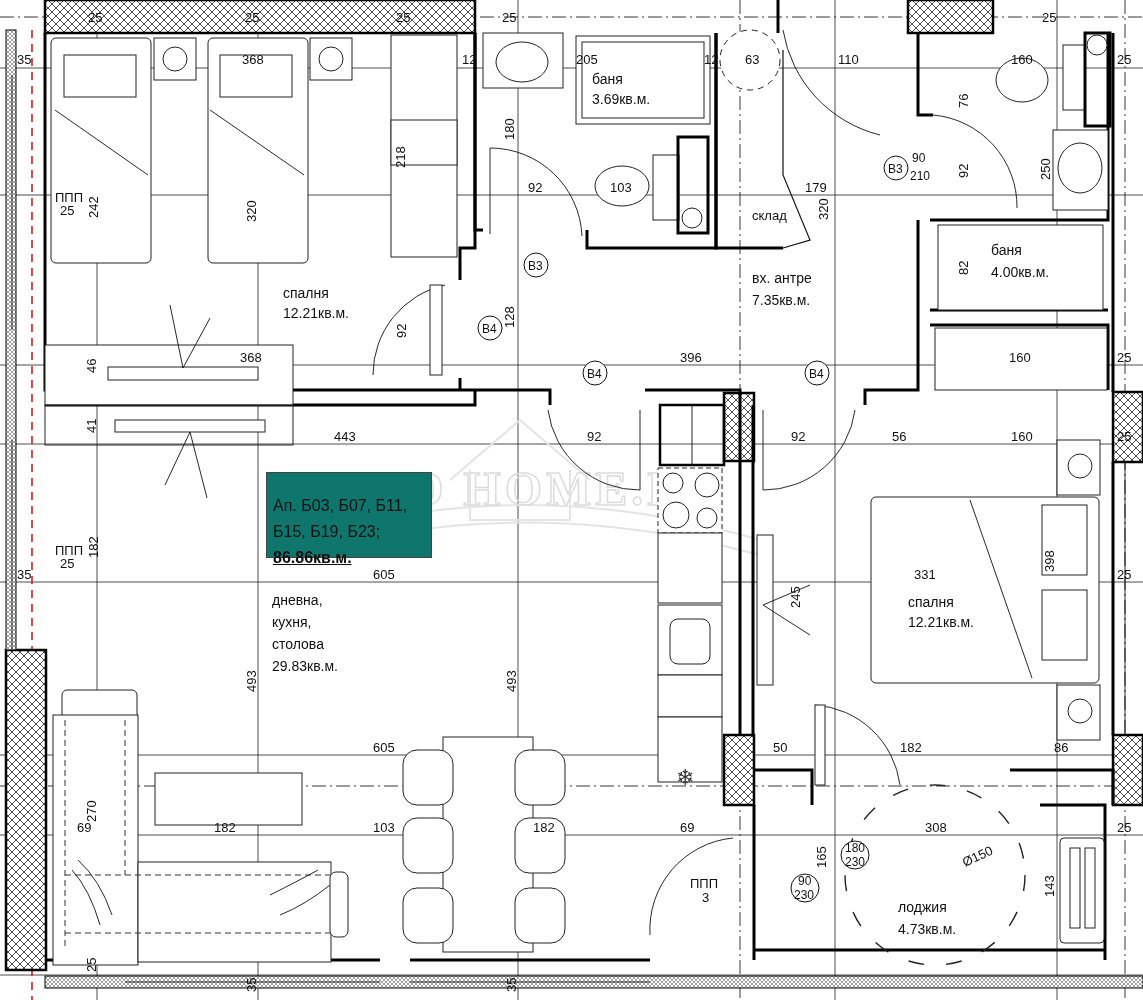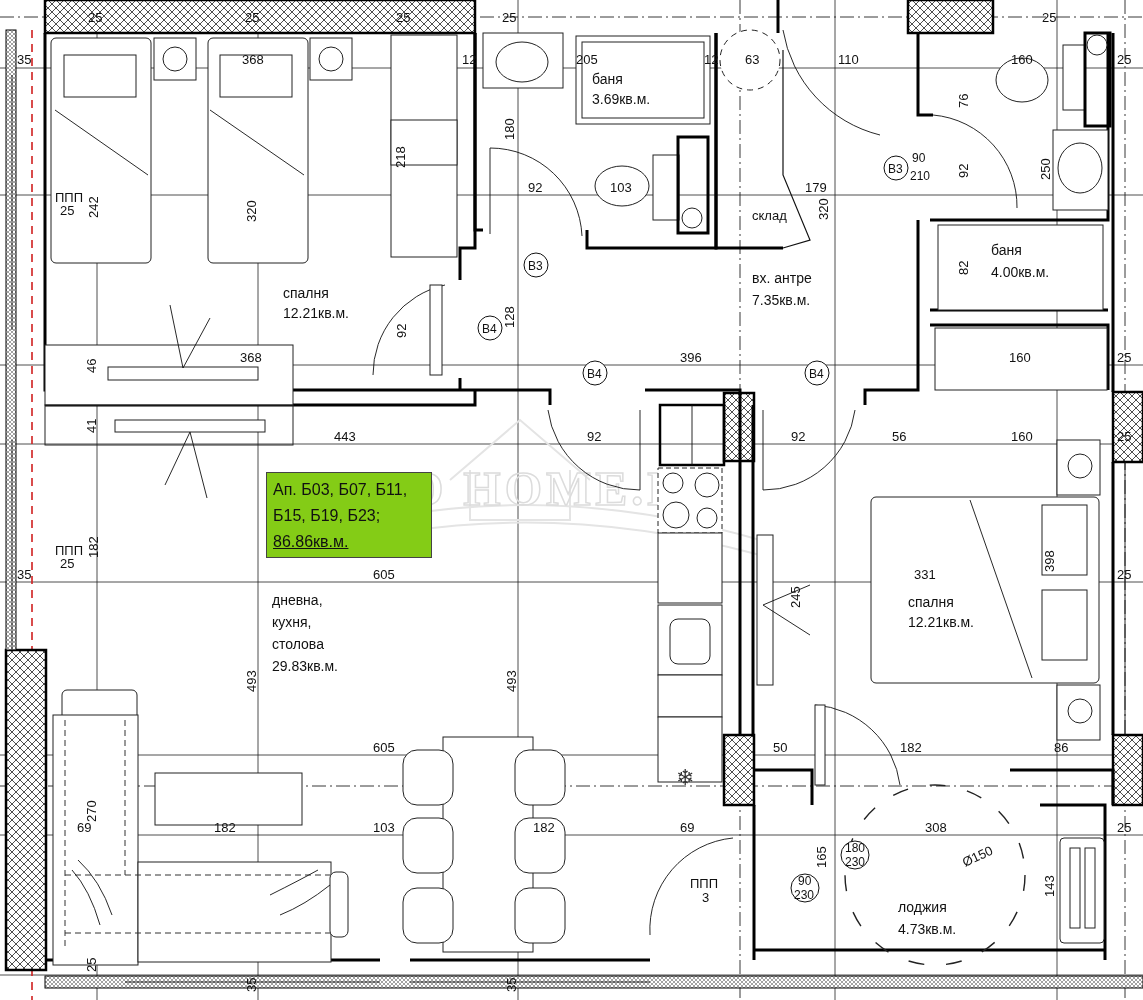--- a/index.html
+++ b/index.html
@@ -16,23 +16,23 @@
   .hatch-thin { fill: url(#dhatch); stroke: #000; stroke-width: 1; }
   .furn { fill: #fff; stroke: #222; stroke-width: 1; }
   .furn-d { fill: none; stroke: #333; stroke-width: 1; stroke-dasharray: 6 4; }
   .dim { font-size: 13px; fill: #111; font-family: "Liberation Sans", sans-serif; }
   .room { font-size: 14px; fill: #111; font-family: "Liberation Sans", sans-serif; }
   .tag-c { fill: #fff; stroke: #111; stroke-width: 1; }
   .tag-t { font-size: 12px; fill: #111; }
   .wm { fill: none; stroke: #e4e4e4; stroke-width: 2; }
   .wm-text { font-size: 48px; fill: none; stroke: #dcdcdc; stroke-width: 1.5; font-weight: bold; letter-spacing: 4px; font-family: "Liberation Serif", serif; }
   .info-box { position: absolute; left: 266px; top: 472px; width: 166px; height: 86px;
-              background: #84cc16; border: 1px solid #444; box-sizing: border-box;
-              padding: 4px 6px; font-size: 16px; line-height: 26px; color: #111; }
-  .info-box .area { font-weight: normal; text-decoration: underline; }
+              background: #0f766e; border: 1px solid #444; box-sizing: border-box;
+              padding: 20px 6px; font-size: 16px; line-height: 26px; color: #111; }
+  .info-box .area { font-weight: bold; text-decoration: underline; }
   .info-box div { white-space: nowrap; }
 </style>
 </head>
 <body>
 
 <svg id="plan" viewBox="0 0 1143 1000" xmlns="http://www.w3.org/2000/svg">
   <defs>
     <pattern id="xhatch" width="8" height="8" patternUnits="userSpaceOnUse">
       <rect width="8" height="8" fill="#fff"></rect>
       <path d="M0,0 L8,8 M8,0 L0,8" stroke="#222" stroke-width="0.8"></path>

